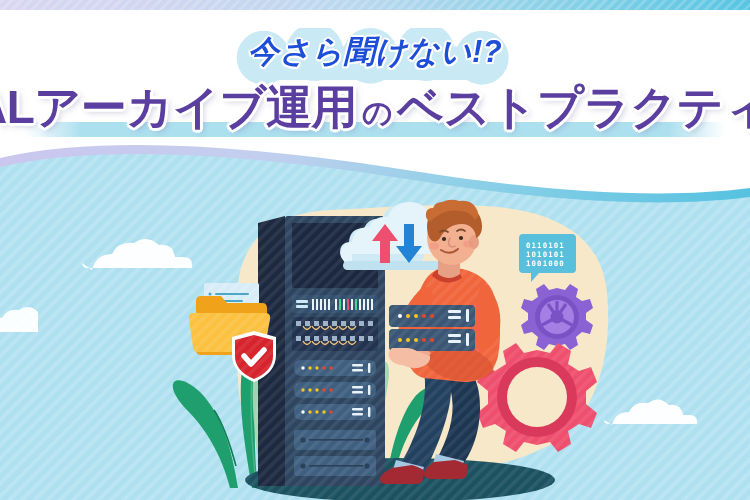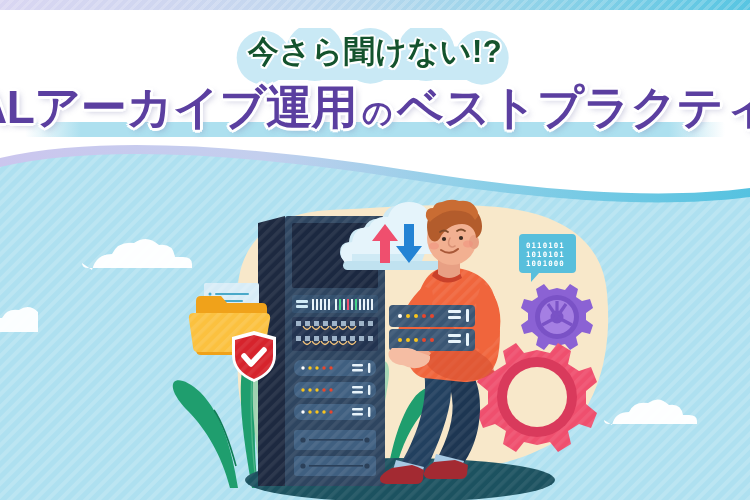--- a/index.html
+++ b/index.html
@@ -31,26 +31,27 @@
   
   .subtitle-box {
     position:absolute; left:50%; top:18px; transform:translateX(-50%);
     padding:3px 26px 6px;
     z-index:3;
   }
   .cloudbg { position:absolute; inset:0; z-index:-1; }
   .subtitle {
     position:relative;
     font-size:31px; font-weight:bold; letter-spacing:.5px;
-    color:#14532d;
+    color:#1d4ed8;
     -webkit-text-stroke:0px;
     text-shadow:
       2px 0 0 #fff, -2px 0 0 #fff, 0 2px 0 #fff, 0 -2px 0 #fff,
       1.5px 1.5px 0 #fff, -1.5px 1.5px 0 #fff, 1.5px -1.5px 0 #fff, -1.5px -1.5px 0 #fff;
     white-space:nowrap;
+    font-style:italic;
   }
 
   
   .maintitle-row {
     position:absolute; left:50%; top:67px; transform:translateX(-50%);
     display:flex; align-items:baseline; white-space:nowrap; z-index:4;
   }
   .mt {
     font-size:46px; font-weight:bold; color:#5b3fa0; letter-spacing:-0.5px;
     text-shadow:

